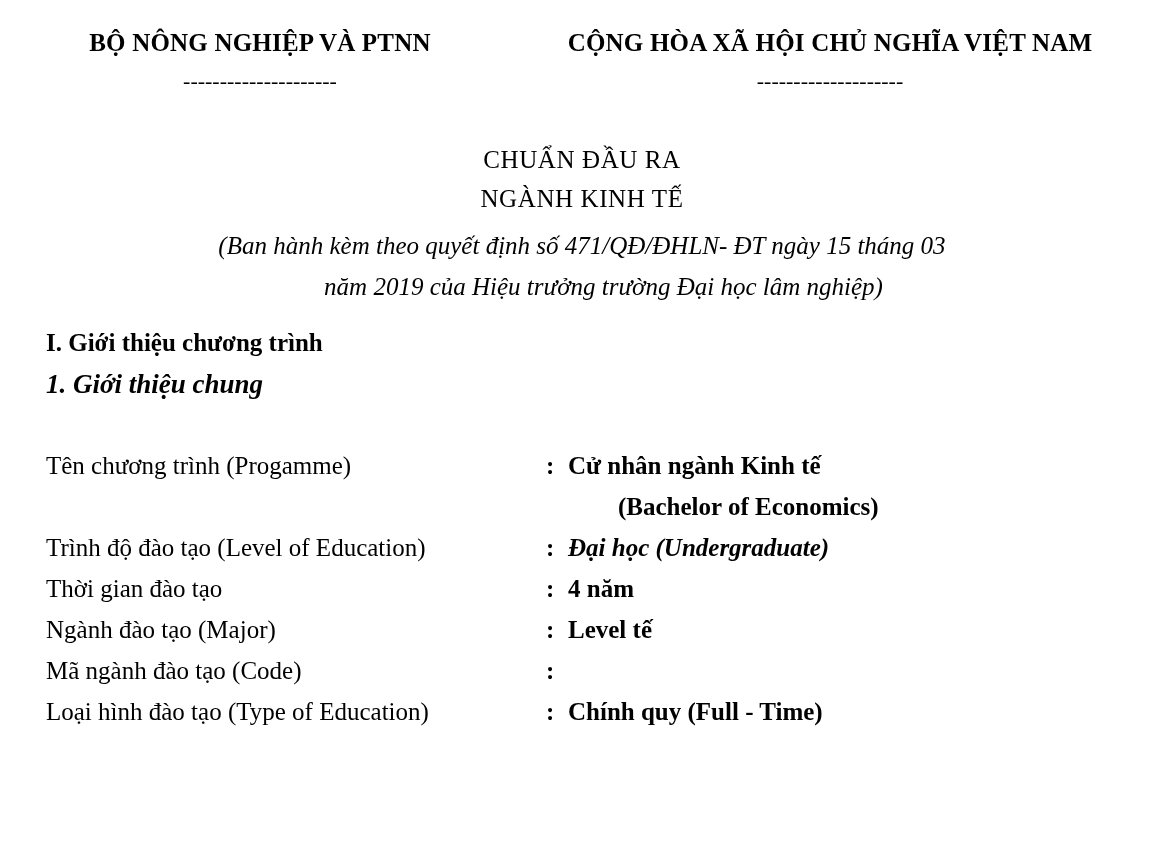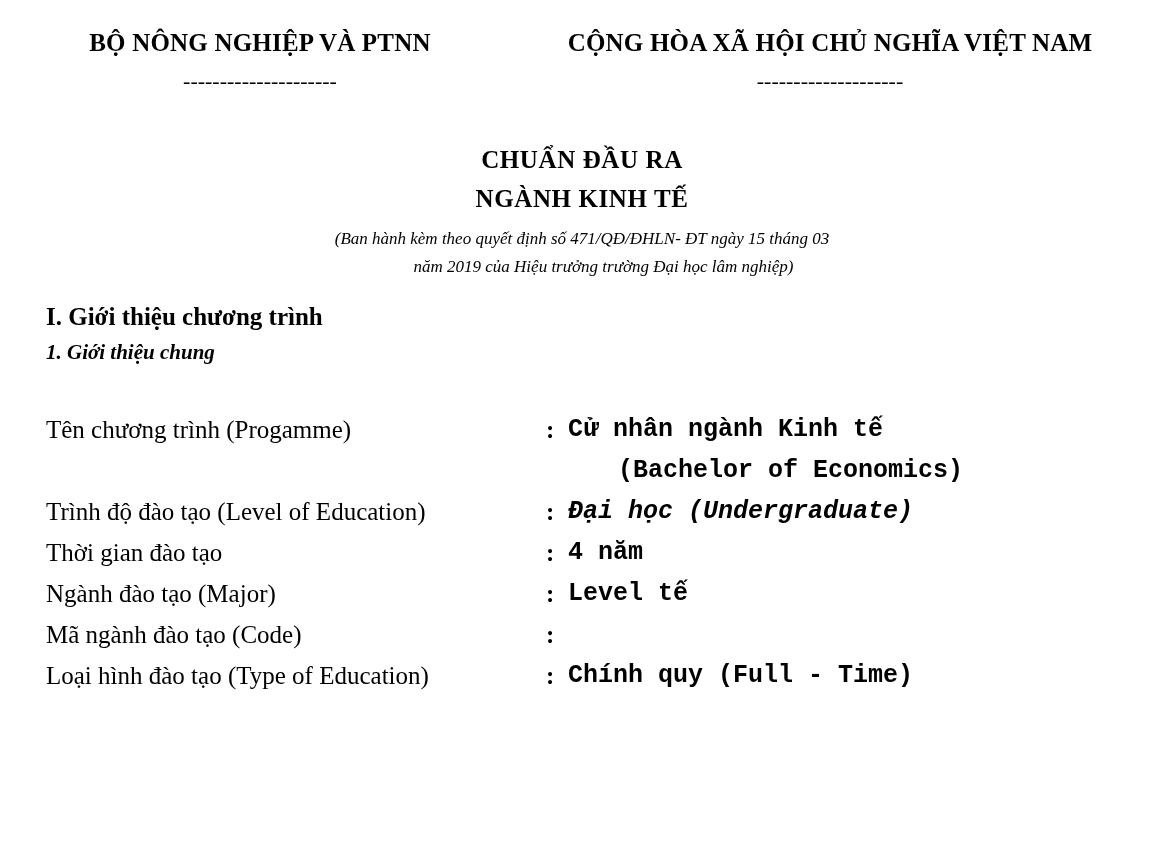--- a/index.html
+++ b/index.html
@@ -54,28 +54,28 @@
     letter-spacing: 0px;
     margin-top: 4px;
   }
 
   
   .title-block {
     margin-top: 44px;
     text-align: center;
   }
   .title-main {
-    font-weight: bold;
+    font-weight: normal;
     font-size: 25px;
     line-height: 1.55;
     letter-spacing: 0.6px;
   }
   .title-sub {
     font-style: italic;
-    font-size: 17px;
+    font-size: 25px;
     line-height: 1.65;
     margin-top: 6px;
   }
   .title-sub .l2 {
     display: block;
     margin-left: 43px;
   }
 
   
   .body-block {
@@ -84,21 +84,21 @@
     padding-right: 40px;
   }
   .sec-heading {
     font-weight: bold;
     font-size: 25px;
     line-height: 1.58;
   }
   .sec-subheading {
     font-weight: bold;
     font-style: italic;
-    font-size: 21px;
+    font-size: 27px;
     line-height: 1.58;
   }
 
   
   .info-table {
     margin-top: 40px;
     border-collapse: collapse;
     font-size: 25px;
   }
   .info-table td {
@@ -110,21 +110,20 @@
   .col-label {
     font-weight: normal;
     width: 500px;
   }
   .col-sep {
     width: 22px;
     font-weight: bold;
   }
   .col-value {
     font-weight: bold;
-    font-family: Liberation Mono, monospace;
   }
   .col-value.italic {
     font-style: italic;
   }
   .cont-row td {
     padding-left: 0;
   }
   .cont-indent {
     display: inline-block;
     padding-left: 50px;

